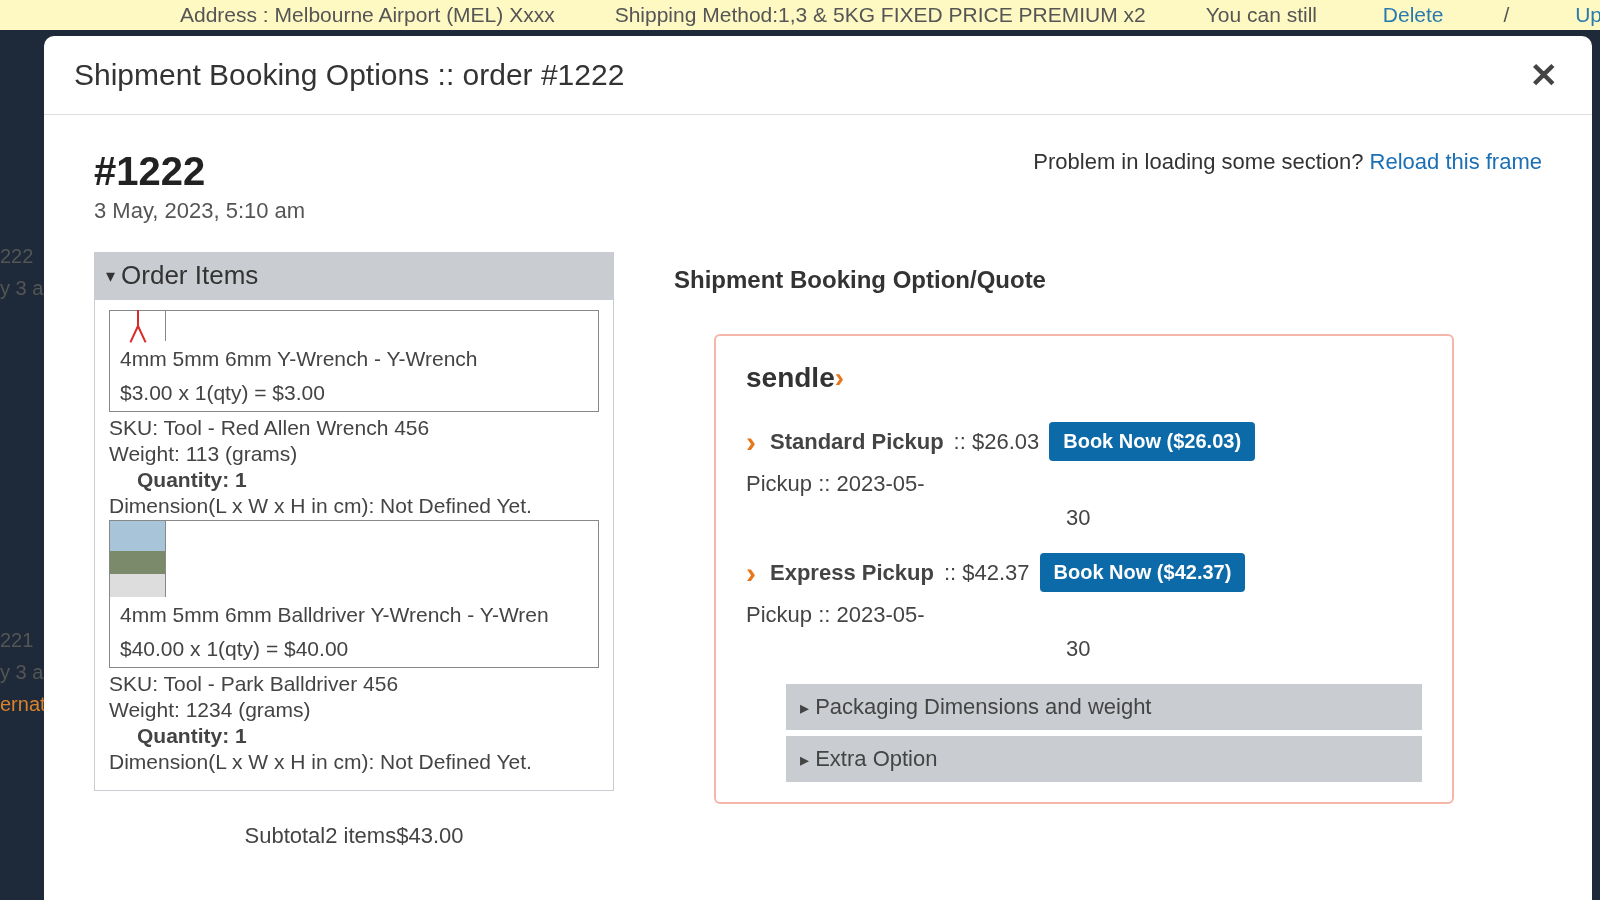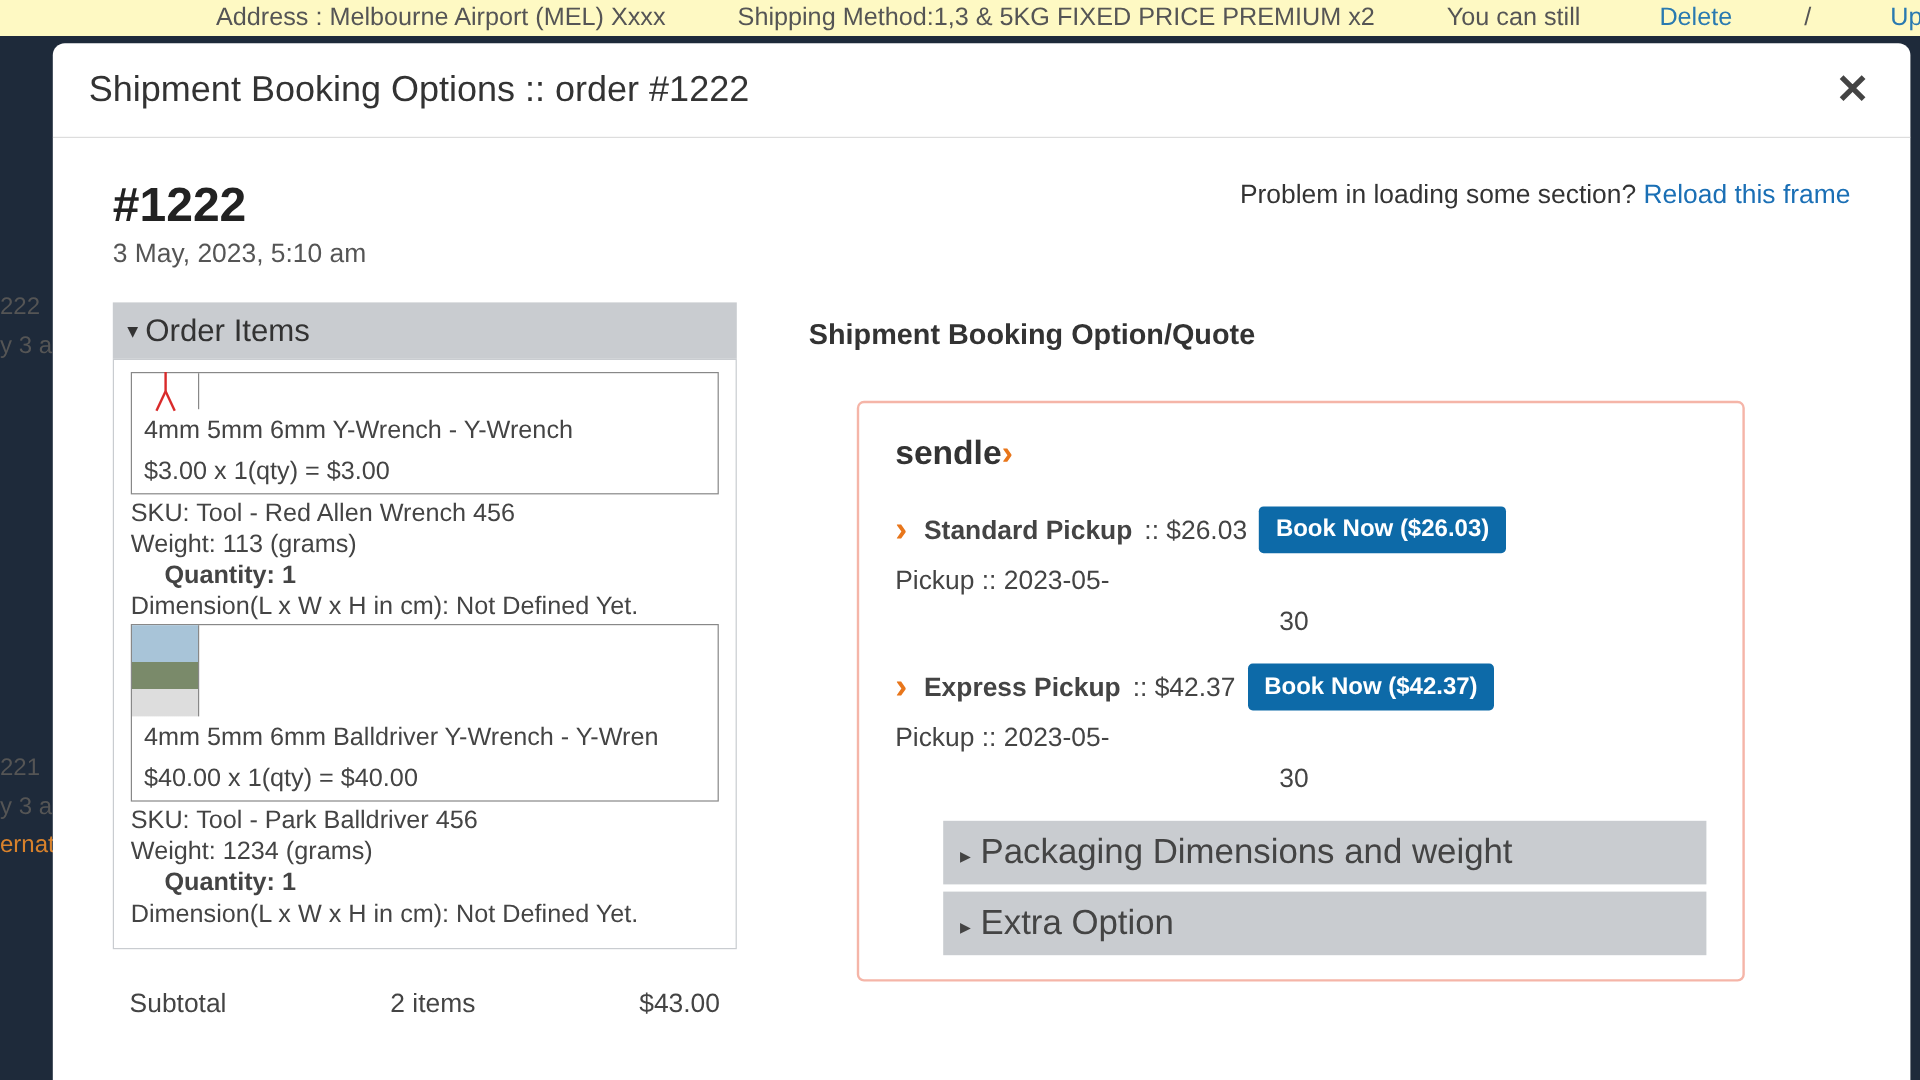--- a/index.html
+++ b/index.html
@@ -158,21 +158,21 @@
   }
   .item-info { flex: 1; padding: 6px 10px; }
   .item-name { font-size: 21px; margin-bottom: 10px; }
   .item-price { font-size: 21px; }
   .item-meta { margin-bottom: 2px; }
   .bold { font-weight: 700; margin-left: 28px; }
   .summary-body {
     padding: 10px 14px;
     font-size: 22px;
     display: flex;
-    justify-content: space-between;
+    justify-content: center;
   }
   .right-title {
     font-size: 24px;
     font-weight: 700;
     color: #333;
     margin: 14px 0 40px 30px;
   }
   .quote-box {
     margin-left: 70px;
     width: 740px;
@@ -214,21 +214,21 @@
   }
   .pickup-date {
     margin-left: 44px;
     margin-top: -10px;
     margin-bottom: 22px;
     font-size: 22px;
   }
   .acc {
     background: #c9ccd0;
     padding: 10px 14px;
-    font-size: 29px;
+    font-size: 22px;
     margin-top: 6px;
     margin-left: 40px;
     cursor: pointer;
   }
 </style>
 </head>
 <body>
 
 <div class="bg-strip">
   <span>Address : Melbourne Airport (MEL) Xxxx</span>

